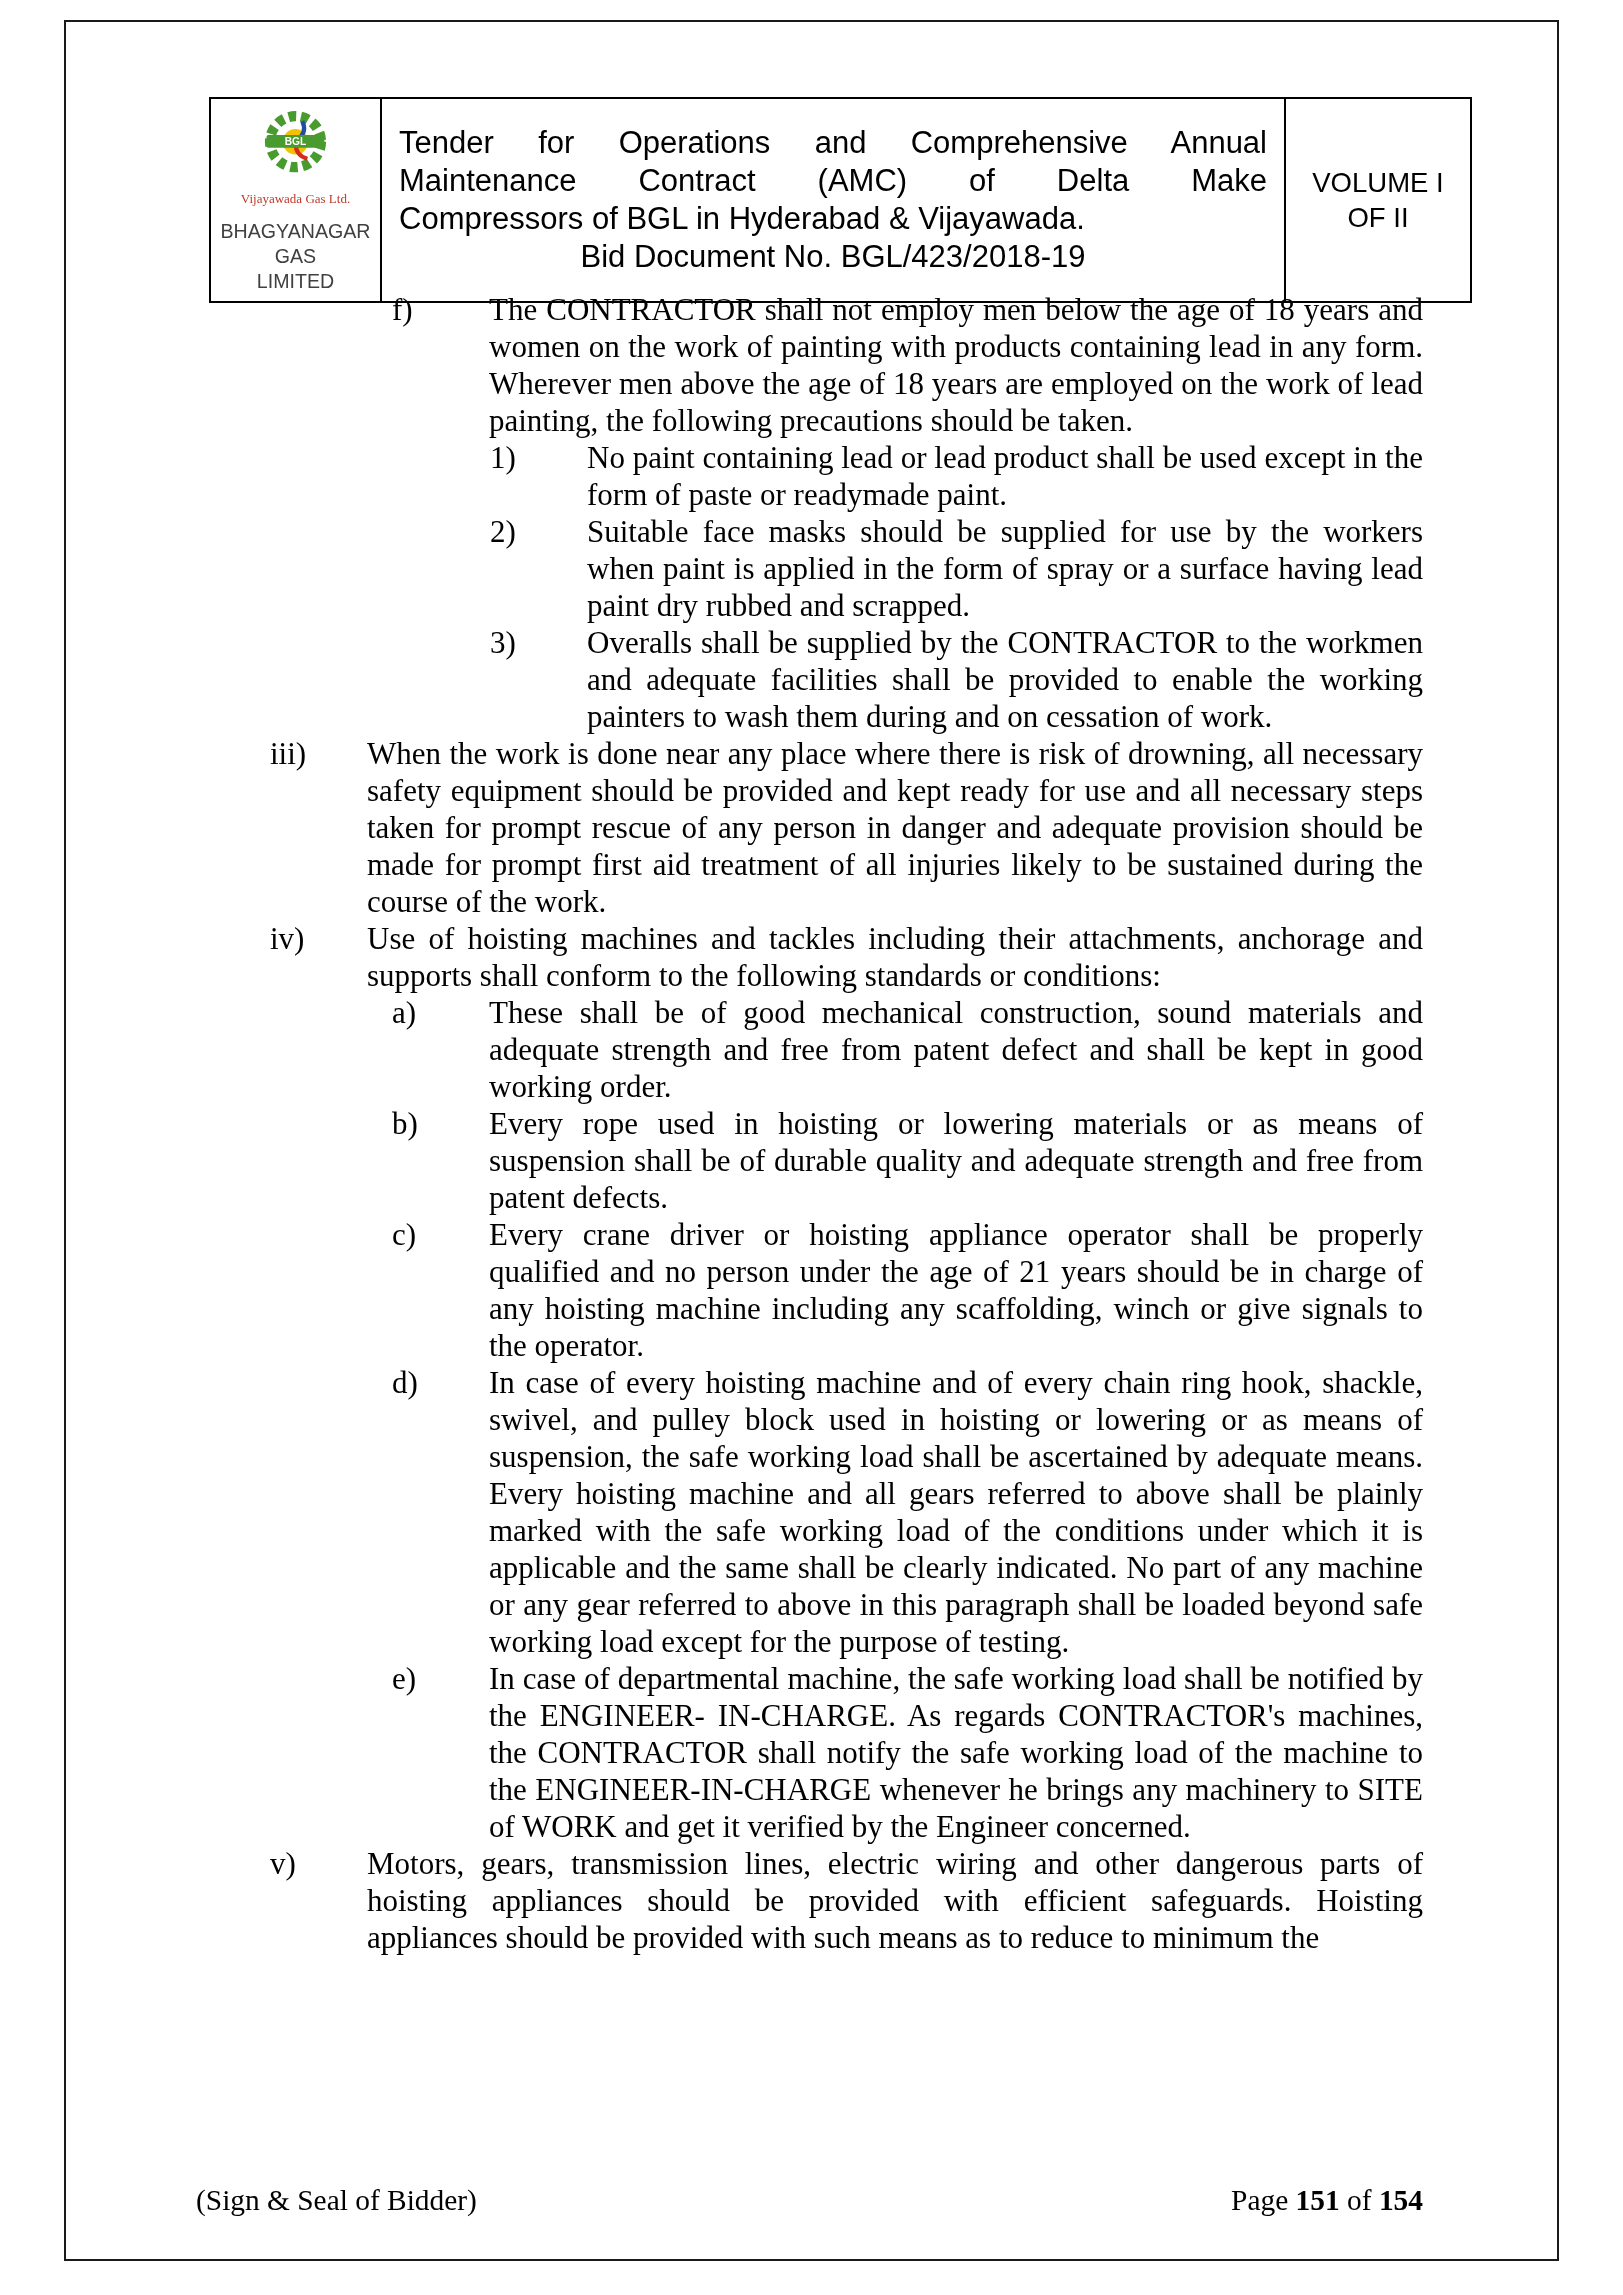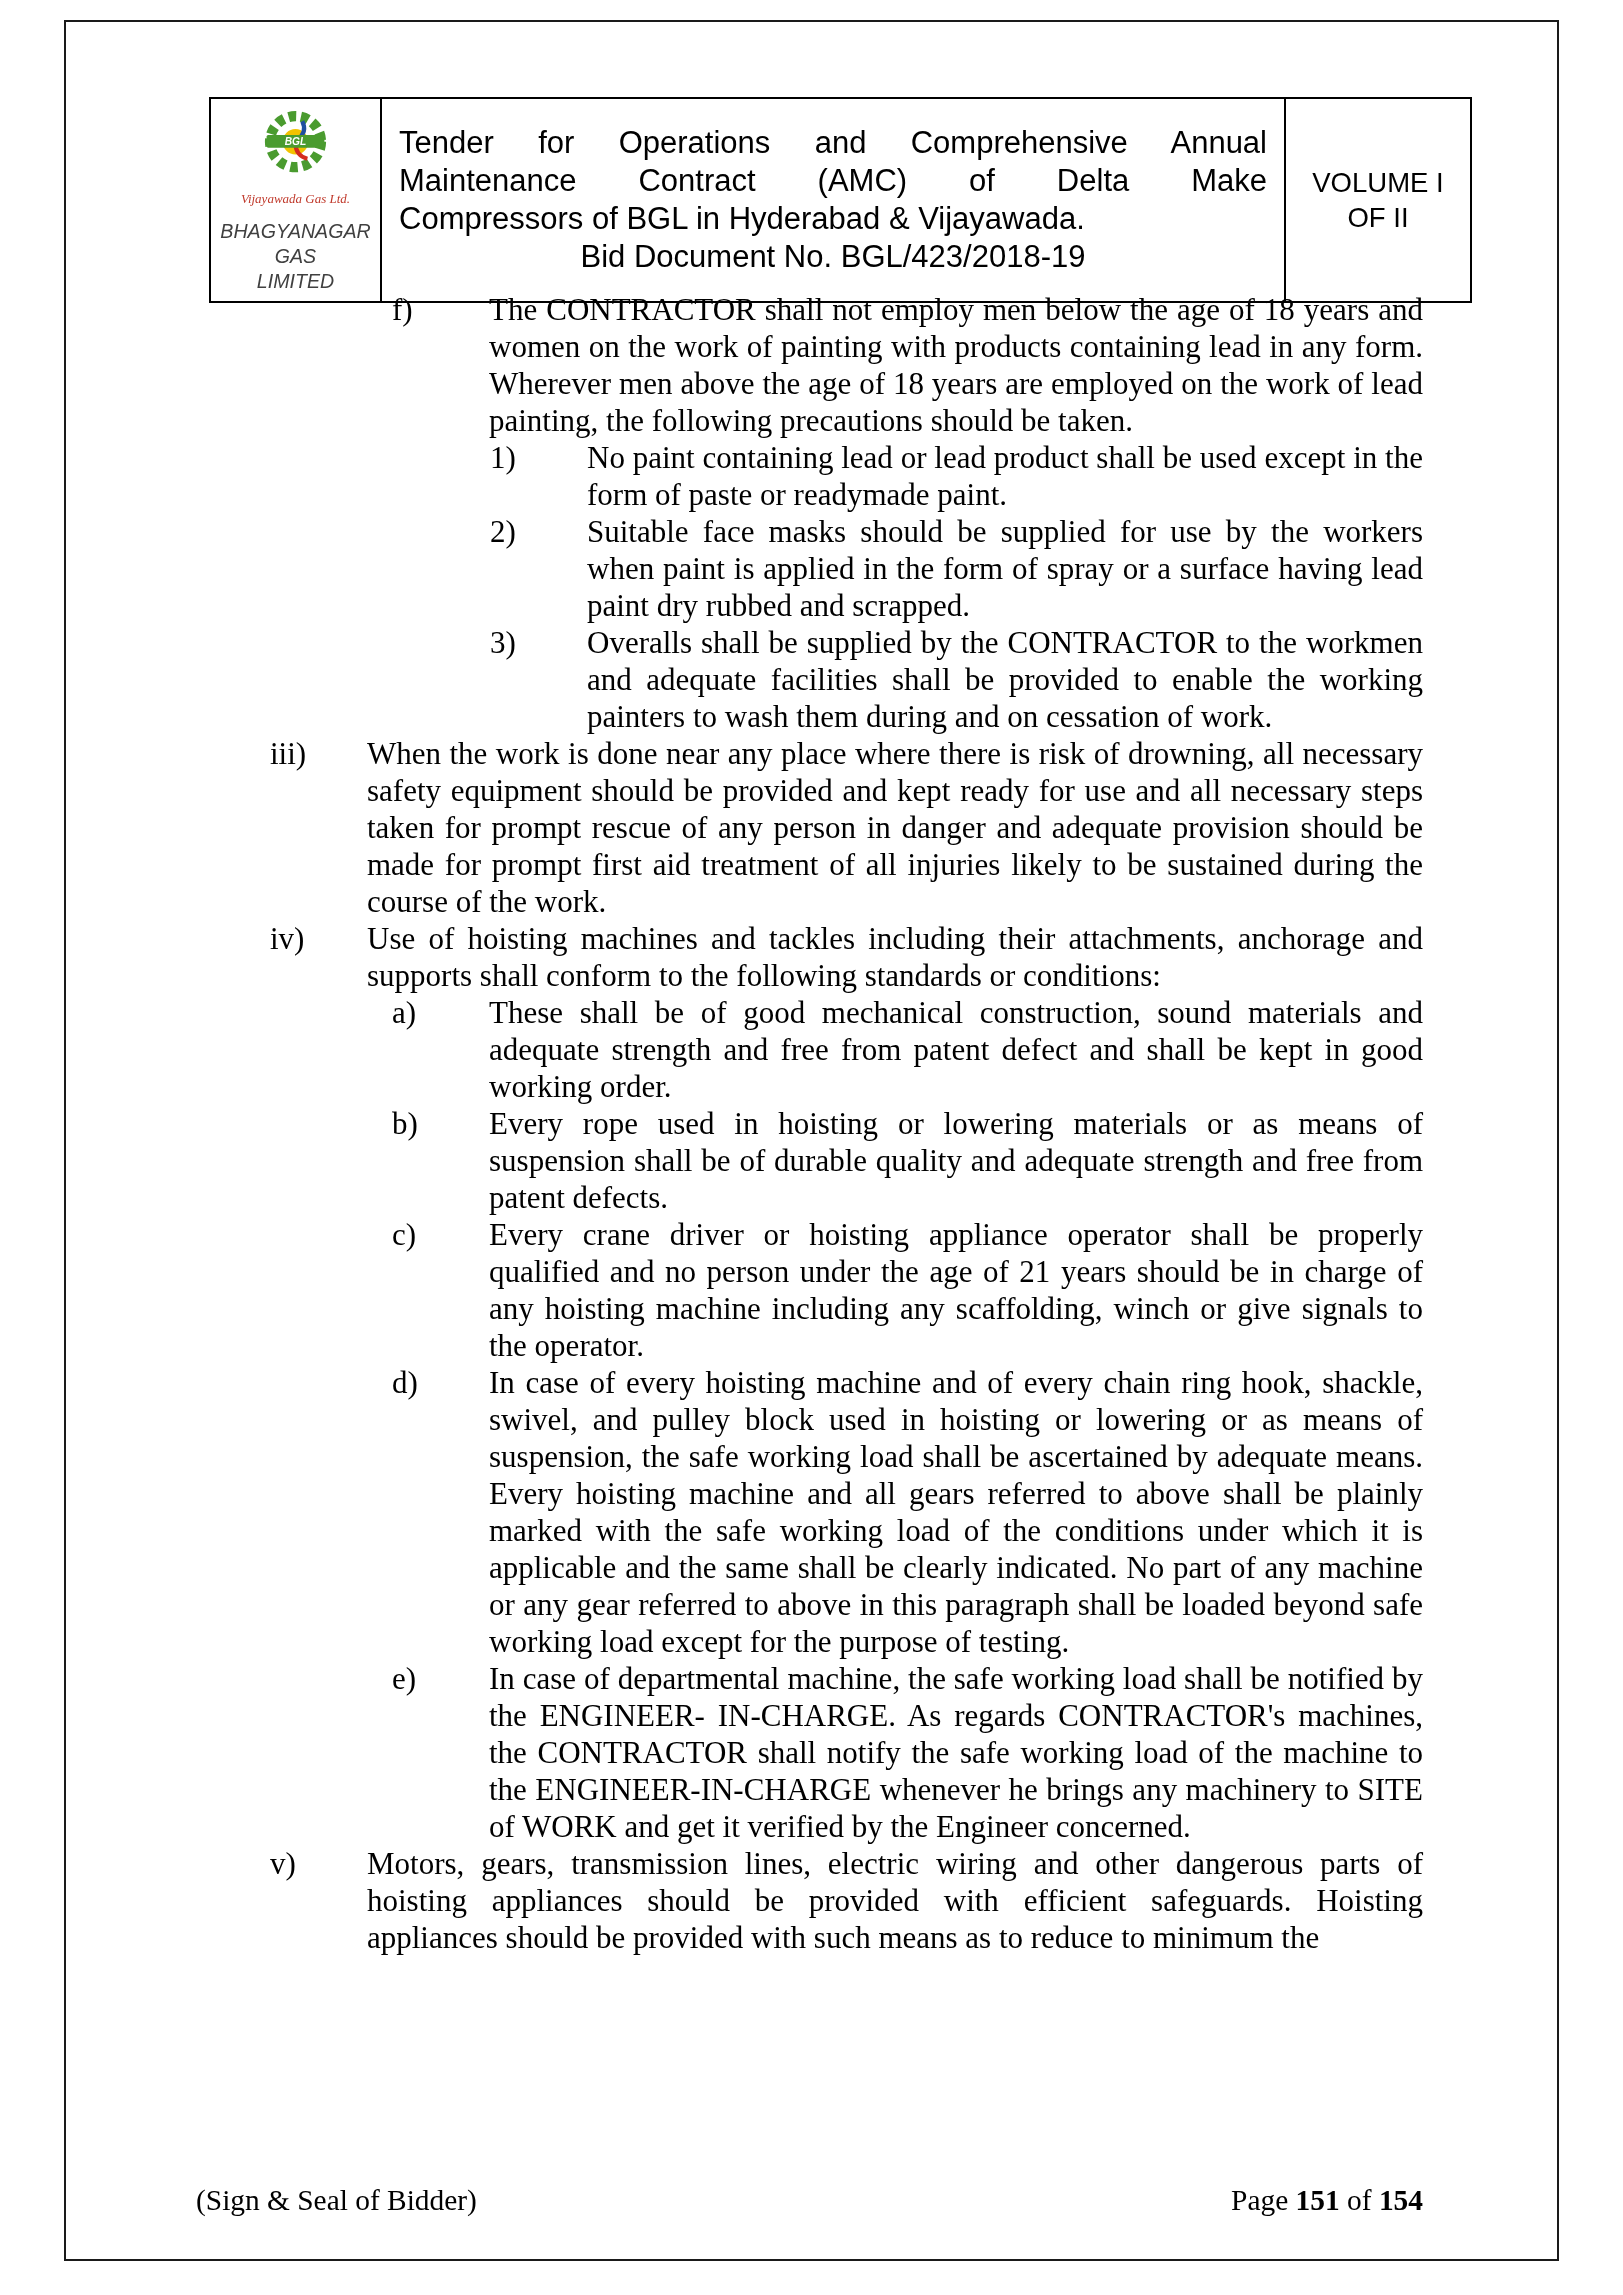--- a/index.html
+++ b/index.html
@@ -26,21 +26,21 @@
     width: 1262px;
     border-collapse: collapse;
     table-layout: fixed;
     font-family: "Liberation Sans", sans-serif;
   }
   .header-table td {
     border: 2px solid #000000;
     vertical-align: middle;
     box-sizing: border-box;
   }
-  .logo-cell { text-align: center; padding: 6.5px 3.9px; font-style: italic; }
+  .logo-cell { text-align: center; padding: 6.5px 3.9px; }
   .logo-svg { width: 85px; height: 85px; display: block; margin: 0 auto; }
   .logo-ring   { stroke: var(--ring-green, #4a9b2f); }
   .logo-center { fill: var(--center-yellow, #f2c200); }
   .logo-petal-blue { stroke: var(--accent-blue, #1f4fa0); }
   .logo-petal-red  { stroke: var(--accent-red, #d42b1e); }
   .logo-banner { fill: var(--ring-green, #3c7d27); }
   .logo-acronym { fill: #ffffff; font-family: "Liberation Sans", sans-serif; }
   .logo-tagline {
     font-size: 13px; line-height: 15.7px;
     color: var(--tagline-red, #c0392b);

